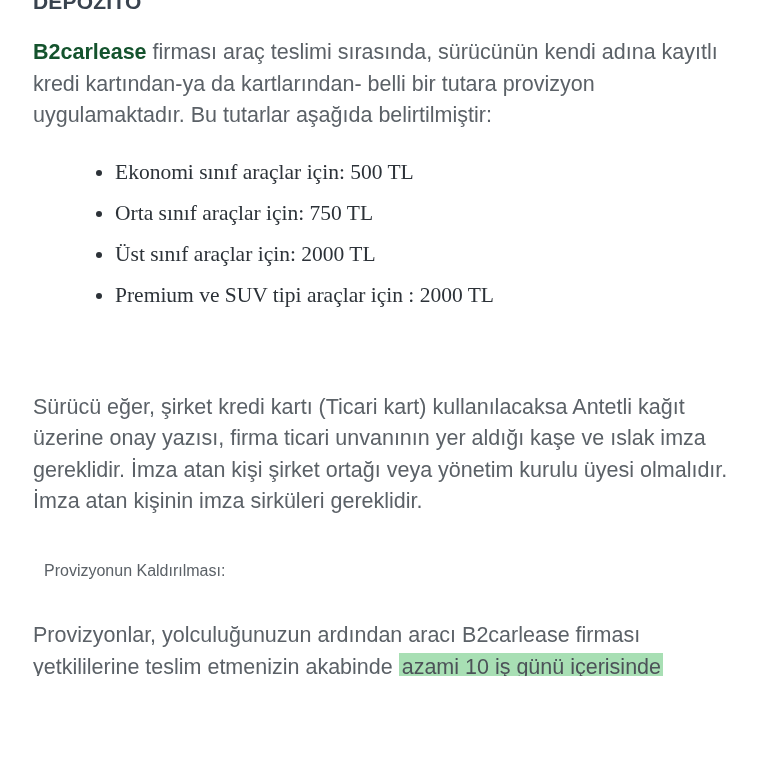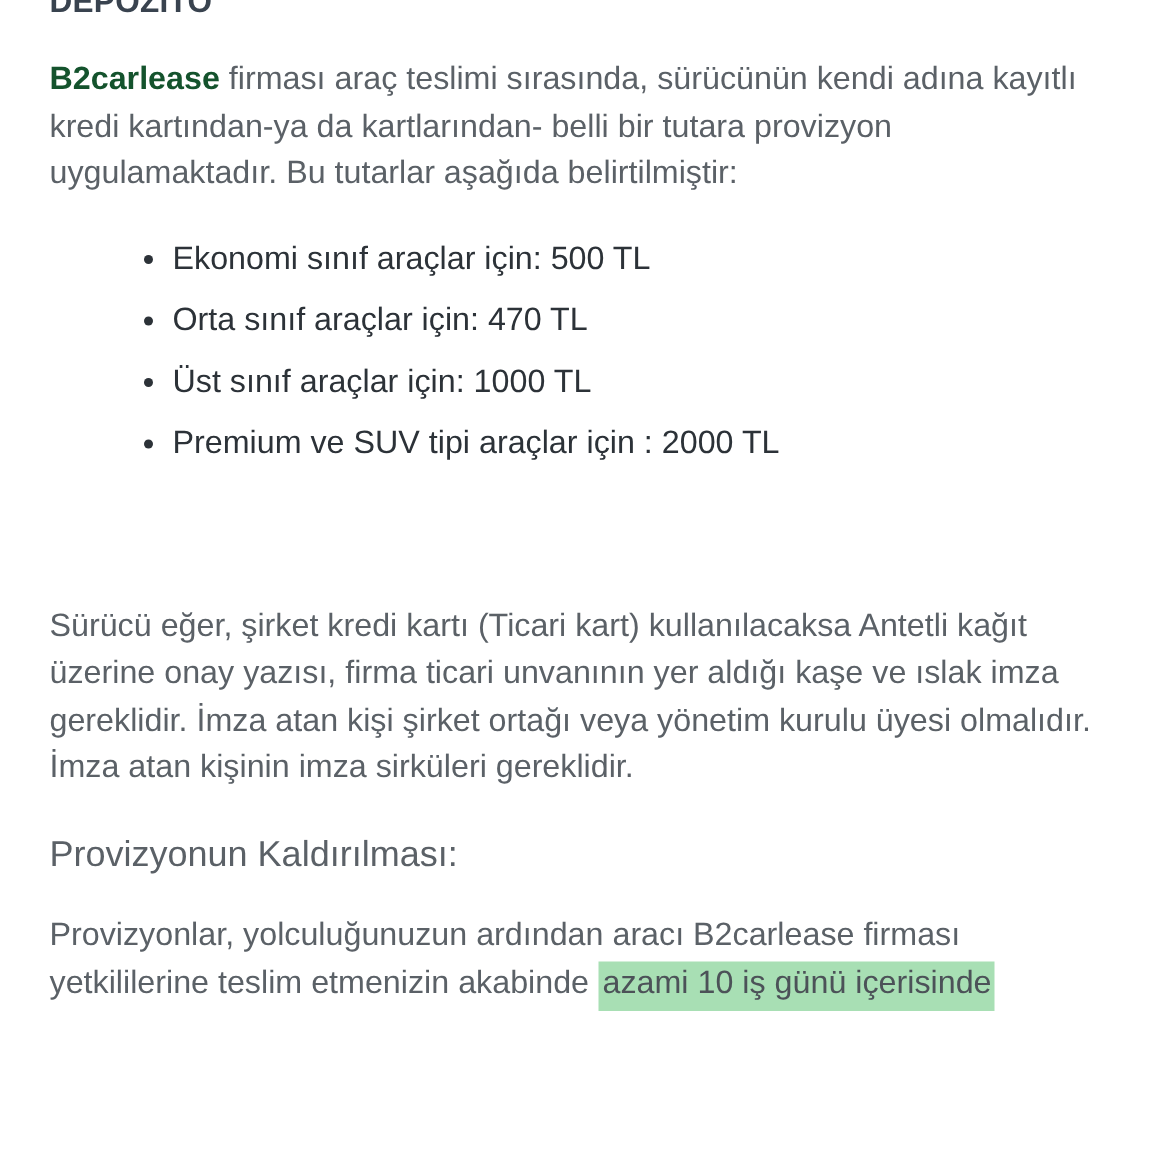--- a/index.html
+++ b/index.html
@@ -58,41 +58,42 @@
 
   .sub-head {
     font-size: 21.5px;
     font-weight: bold;
     color: #39434f;
     line-height: 31.5px;
     margin: 0;
   }
 
   .plain-head {
-    font-size: 24px;
+    font-size: 16px;
     font-weight: normal;
     color: #5b6167;
     line-height: 31.5px;
-    margin: 0;
+    margin: 11px;
   }
 
   ul.bullets {
     list-style: none;
     margin: 0;
     padding: 0;
   }
   ul.bullets li {
     position: relative;
     font-size: 21.5px;
     line-height: 21px;
     color: #2c3238;
     padding-left: 82px;
     margin: 0 0 20px 0;
+    font-family: Liberation Serif, serif;
   }
-  ul.bullets li:last-child { margin-bottom: 18px; }
+  ul.bullets li:last-child { margin-bottom: 8px; }
   ul.bullets li .dot {
     position: absolute;
     left: 63px;
     top: 8px;
     width: 6px;
     height: 6px;
     border-radius: 50%;
     background: #2c3238;
   }
 
@@ -125,25 +126,25 @@
 
     <div class="gap-list"></div>
 
     <ul class="bullets">
       <li>
         <span class="dot"></span>
         <span>Ekonomi sınıf araçlar için: 500 TL</span>
       </li>
       <li>
         <span class="dot"></span>
-        <span>Orta sınıf araçlar için: 470 TL</span>
+        <span>Orta sınıf araçlar için: 750 TL</span>
       </li>
       <li>
         <span class="dot"></span>
-        <span>Üst sınıf araçlar için: 1000 TL</span>
+        <span>Üst sınıf araçlar için: 2000 TL</span>
       </li>
       <li>
         <span class="dot"></span>
         <span>Premium ve SUV tipi araçlar için : 2000 TL</span>
       </li>
     </ul>
 
     <div class="gap-note"></div>
 
 

